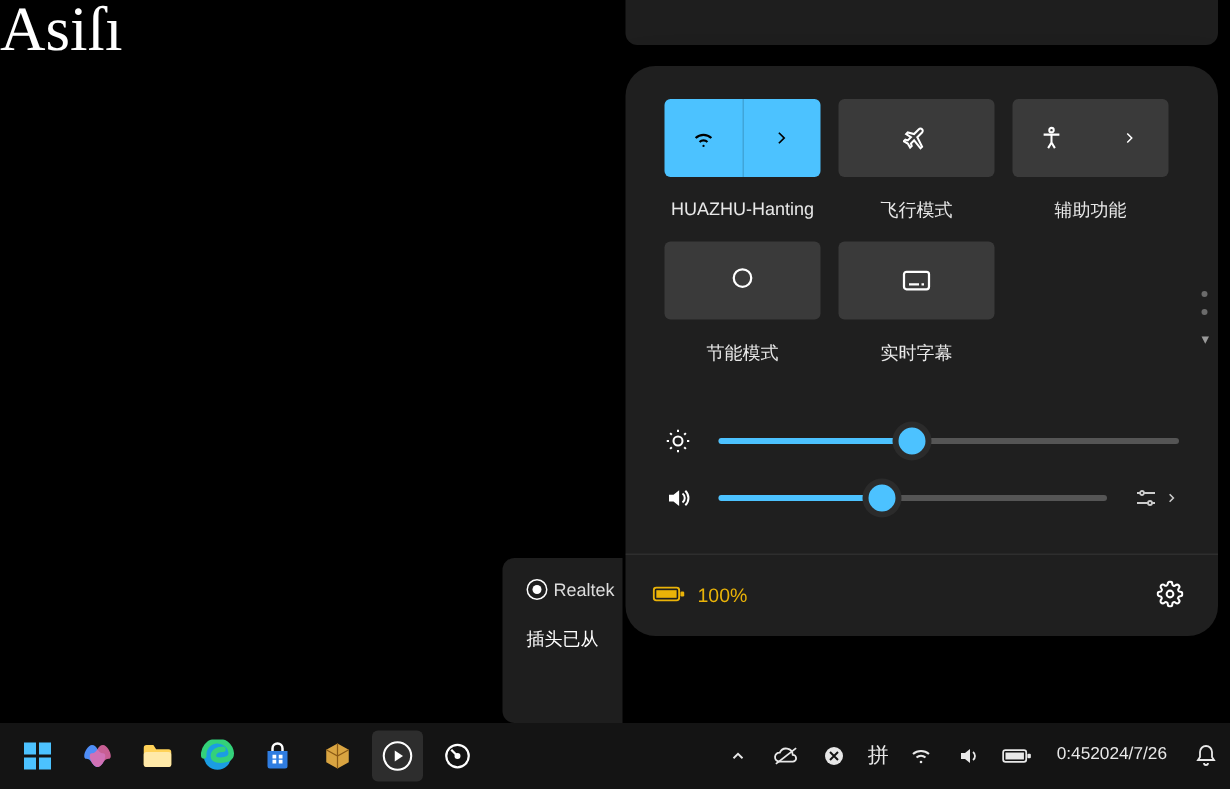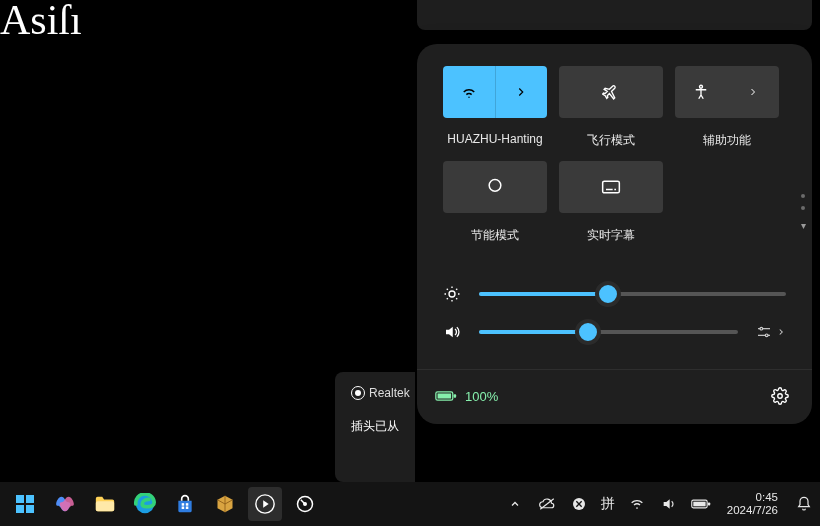--- a/index.html
+++ b/index.html
@@ -19,36 +19,36 @@
   .page-dots{position:absolute;right:6px;top:150px;display:flex;flex-direction:column;align-items:center;gap:8px}
   .dot{width:4px;height:4px;border-radius:50%;background:#6b6b6b}
   .chev{color:#9a9a9a;font-size:10px;margin-top:2px}
   .sliders{padding:20px 26px 18px;border-top:1px solid rgba(255,255,255,0)}
   .slider-row{display:flex;align-items:center;gap:18px;padding:10px 0}
   .slider{position:relative;flex:1;height:4px;background:#555;border-radius:2px}
   .slider-fill{position:absolute;left:0;top:0;bottom:0;background:#4cc2ff;border-radius:2px}
   .slider-thumb{position:absolute;top:50%;width:18px;height:18px;border-radius:50%;background:#4cc2ff;border:4px solid #2b2b2b;transform:translate(-50%,-50%)}
   .slider-extra{display:flex;align-items:center;gap:4px;color:#ccc;font-size:12px;cursor:pointer}
   .footer{display:flex;align-items:center;justify-content:space-between;padding:12px 18px 14px;border-top:1px solid rgba(255,255,255,.07)}
-  .bat{display:flex;gap:8px;font-size:13px;color:#86efac}
+  .bat{display:flex;gap:8px;font-size:13px;color:#eab308}
   .gear{width:28px;height:28px;display:flex;align-items:center;justify-content:center;cursor:pointer;border-radius:4px}
   
   .notif{position:absolute;top:372px;left:335px;width:80px;height:110px;background:#1e1e1e;border-radius:8px 0 0 8px;padding:14px 0 0 16px;box-sizing:border-box}
   .notif-head{display:flex;align-items:center;gap:4px;font-size:12px;color:#ddd}
   .notif-body{margin-top:18px;font-size:12px;color:#fff}
   .notif-dot{width:12px;height:12px;border:1.5px solid #fff;border-radius:50%;position:relative;display:inline-block}
   .notif-dot::after{content:"";position:absolute;inset:3px;border-radius:50%;background:#fff}
   
   .taskbar{position:absolute;left:0;right:0;bottom:0;height:44px;background:#141414;display:flex;align-items:center;padding:0 8px;gap:6px}
   .tb-icon{width:34px;height:34px;border-radius:4px;display:flex;align-items:center;justify-content:center;cursor:pointer}
   .tb-icon.active{background:#2d2d2d}
   .tb-spacer{flex:1}
   .tray{display:flex;align-items:center;gap:12px;color:#e8e8e8;font-size:12px}
   .tray .tg{width:20px;display:flex;align-items:center;justify-content:center;cursor:pointer}
-  .clock{display:flex;flex-direction:column;align-items:flex-end;line-height:1.15;font-size:11.5px;cursor:pointer;margin-left:4px}
+  .clock{display:flex;flex-direction:row;align-items:flex-end;line-height:1.15;font-size:11.5px;cursor:pointer;margin-left:4px}
   .bell{margin-left:6px;cursor:pointer}
   svg{display:block}
   .ico{color:#fff}
   .tile.on .ico{color:#000}
 </style>
 </head>
 <body>
 
 <div class="watermark">Asiſı</div>
 

